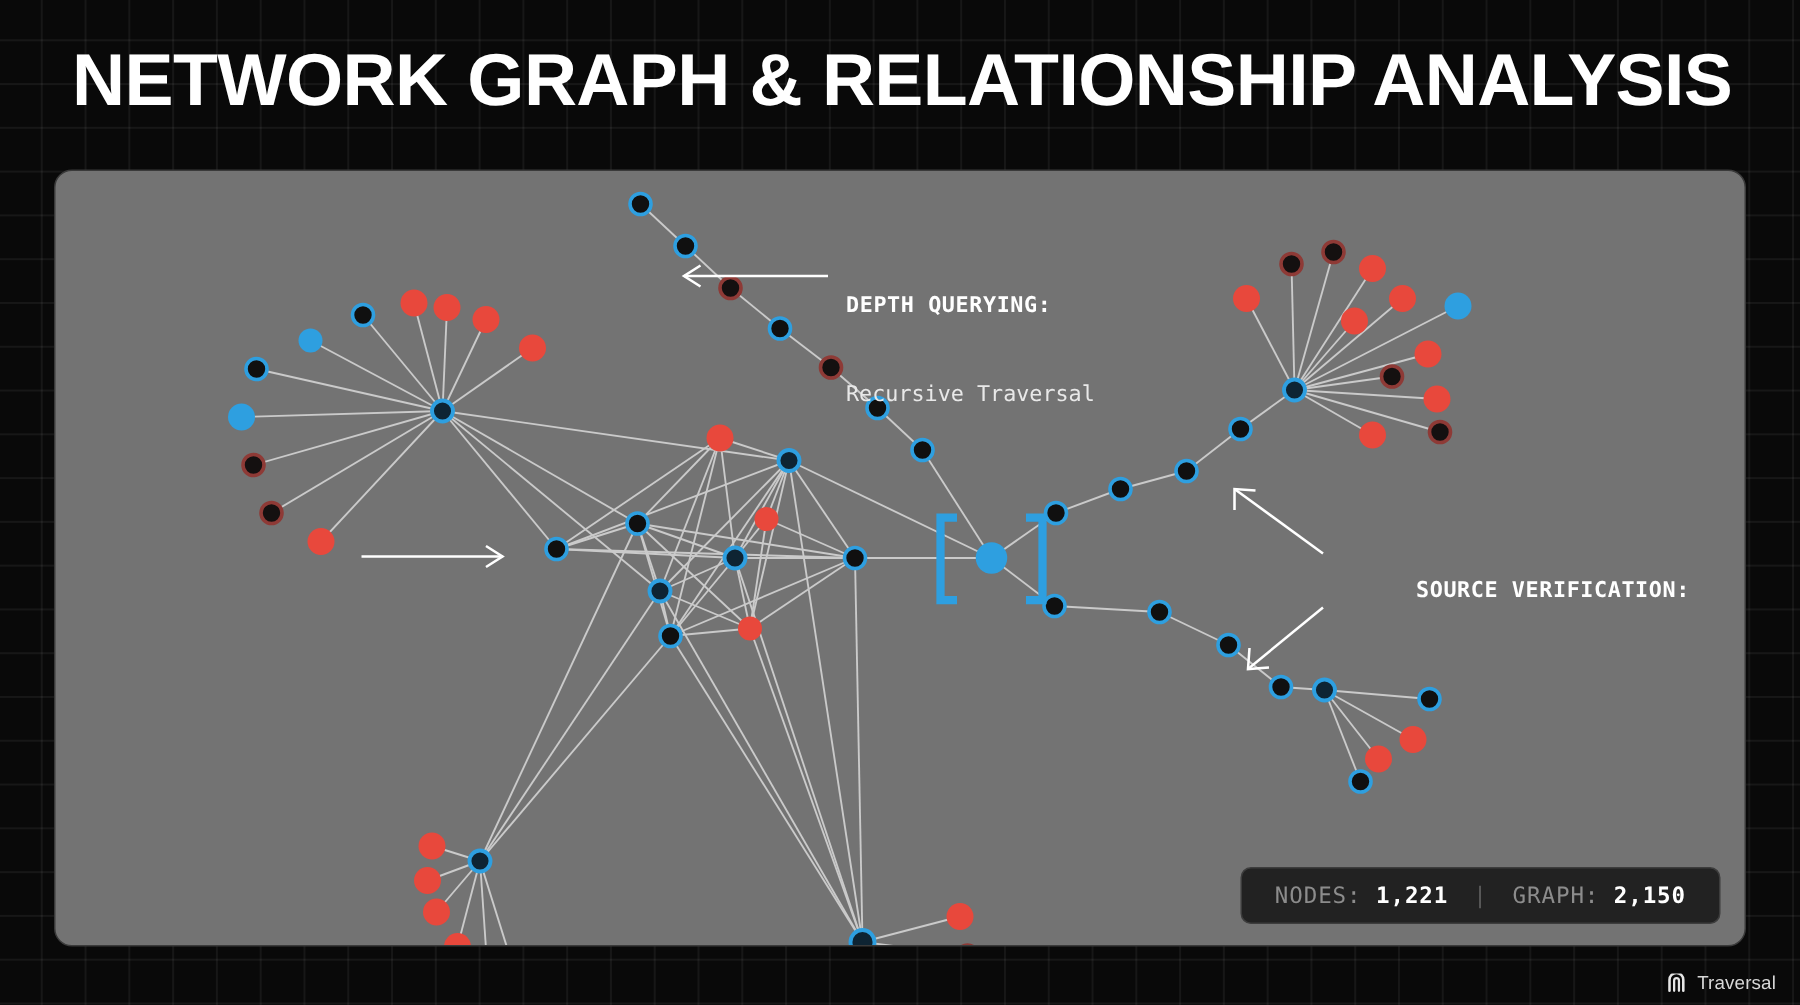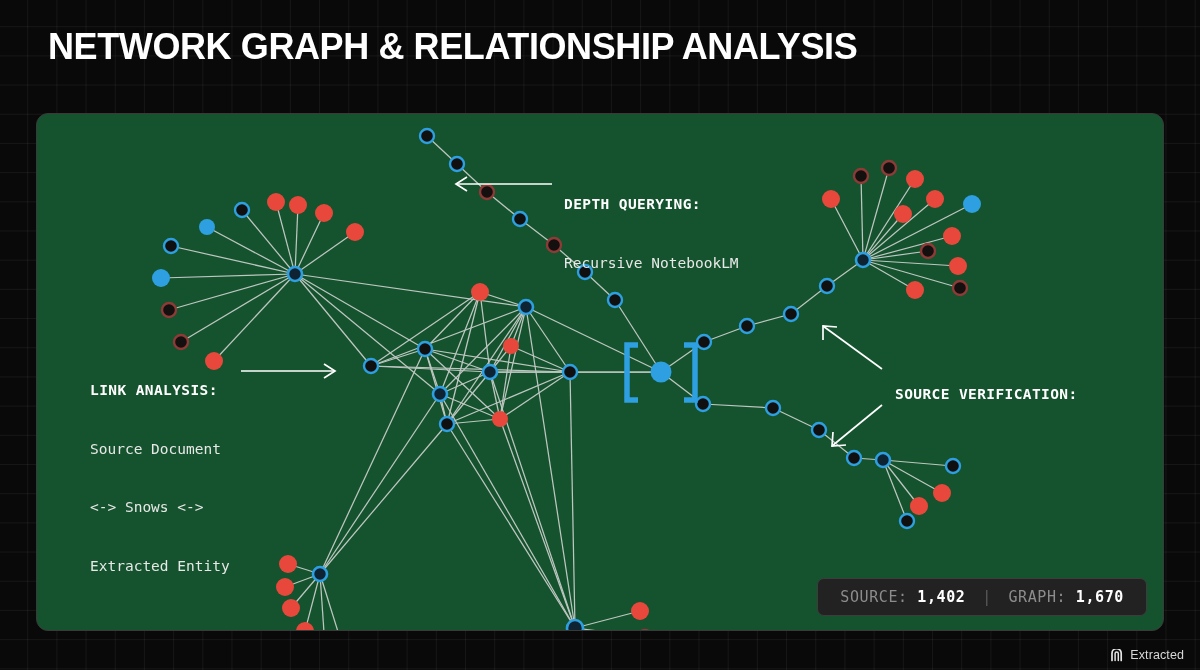--- a/index.html
+++ b/index.html
@@ -20,34 +20,34 @@
       linear-gradient(to right, rgba(255,255,255,0.055) 1px, transparent 1px),
       linear-gradient(to bottom, rgba(255,255,255,0.055) 1px, transparent 1px);
     background-size:29.2px 29.2px;
     background-position:-2px -3px;
   }
 
   
   #page-title {
     position:absolute;
     left:48px; top:26px;
-    font-size:36px;
+    font-size:49px;
     font-weight:bold;
     letter-spacing:-0.4px;
     color:#ffffff;
     font-family:"Liberation Sans", sans-serif;
     white-space:nowrap;
   }
 
   
   #graph-panel {
     position:absolute;
     left:36px; top:113px;
     width:1128px; height:518px;
-    background:#14532d;
+    background:#737373;
     border:1px solid #3a3a3a;
     border-radius:12px;
     overflow:hidden;
   }
 
   #graph-svg { position:absolute; left:0; top:0; width:1128px; height:518px; }
 
   
   .annotation {
     position:absolute;
@@ -61,21 +61,21 @@
   .annotation .ann-title {
     display:block;
     font-weight:bold;
     color:#ffffff;
     letter-spacing:0.4px;
   }
   .annotation .ann-line { display:block; color:#e8e8e8; }
 
   #ann-depth    { left:527px; top:42px; }
   #ann-link     { left:53px;  top:228px; }
-  #ann-source   { left:858px; top:232px; }
+  #ann-source   { left:907px; top:232px; }
 
   
   #stats-box {
     position:absolute;
     right:16px; bottom:14px;
     padding:9px 22px;
     background:#222222;
     border:1px solid #3d3d3d;
     border-radius:7px;
     font-family:"DejaVu Sans Mono", monospace;
@@ -317,45 +317,39 @@
       </g>
       <g>
         <line x1="845" y1="291" x2="795" y2="332"></line>
         <polyline points="809,331 795,332 796,318" fill="none"></polyline>
       </g>
     </g>
   </svg>
 
   <div class="annotation" id="ann-depth">
     <span class="ann-title">DEPTH QUERYING:</span>
-    <span class="ann-line">Recursive NotebookLM</span>
+    <span class="ann-line">Recursive Traversal</span>
   </div>
 
-  <div class="annotation" id="ann-link">
-    <span class="ann-title">LINK ANALYSIS:</span>
-    <span class="ann-line">Source Document</span>
-    <span class="ann-line">&lt;-&gt; Snows &lt;-&gt;</span>
-    <span class="ann-line">Extracted Entity</span>
-  </div>
 
   <div class="annotation" id="ann-source">
     <span class="ann-title">SOURCE VERIFICATION:</span>
   </div>
 
   <div id="stats-box">
-    <span class="lbl">SOURCE:</span>
-    <span class="val">1,402</span>
+    <span class="lbl">NODES:</span>
+    <span class="val">1,221</span>
     <span class="sep">|</span>
     <span class="lbl">GRAPH:</span>
-    <span class="val">1,670</span>
+    <span class="val">2,150</span>
   </div>
 
 </div>
 
 <div id="brand">
   <span>
     <svg width="15" height="13" viewBox="0 0 15 13">
       <path d="M2 11.5 L2 4.2 A4.6 4.6 0 0 1 11.2 4.2 L11.2 11.5" stroke="#e6e6e6" stroke-width="1.7" fill="none" stroke-linecap="round"></path>
       <path d="M5.1 11.5 L5.1 4.6 A1.6 1.6 0 0 1 8.3 4.6 L8.3 11.5" stroke="#e6e6e6" stroke-width="1.5" fill="none" stroke-linecap="round"></path>
     </svg>
   </span>
-  <span>Extracted</span>
+  <span>Traversal</span>
 </div>
 
 </body></html>

